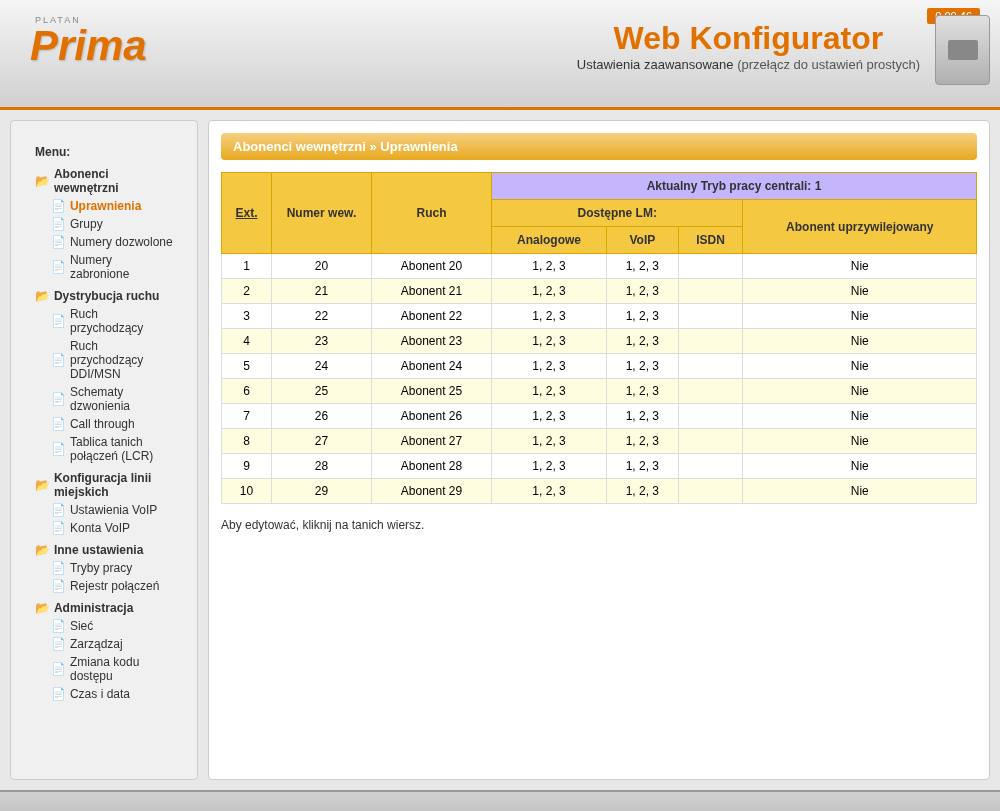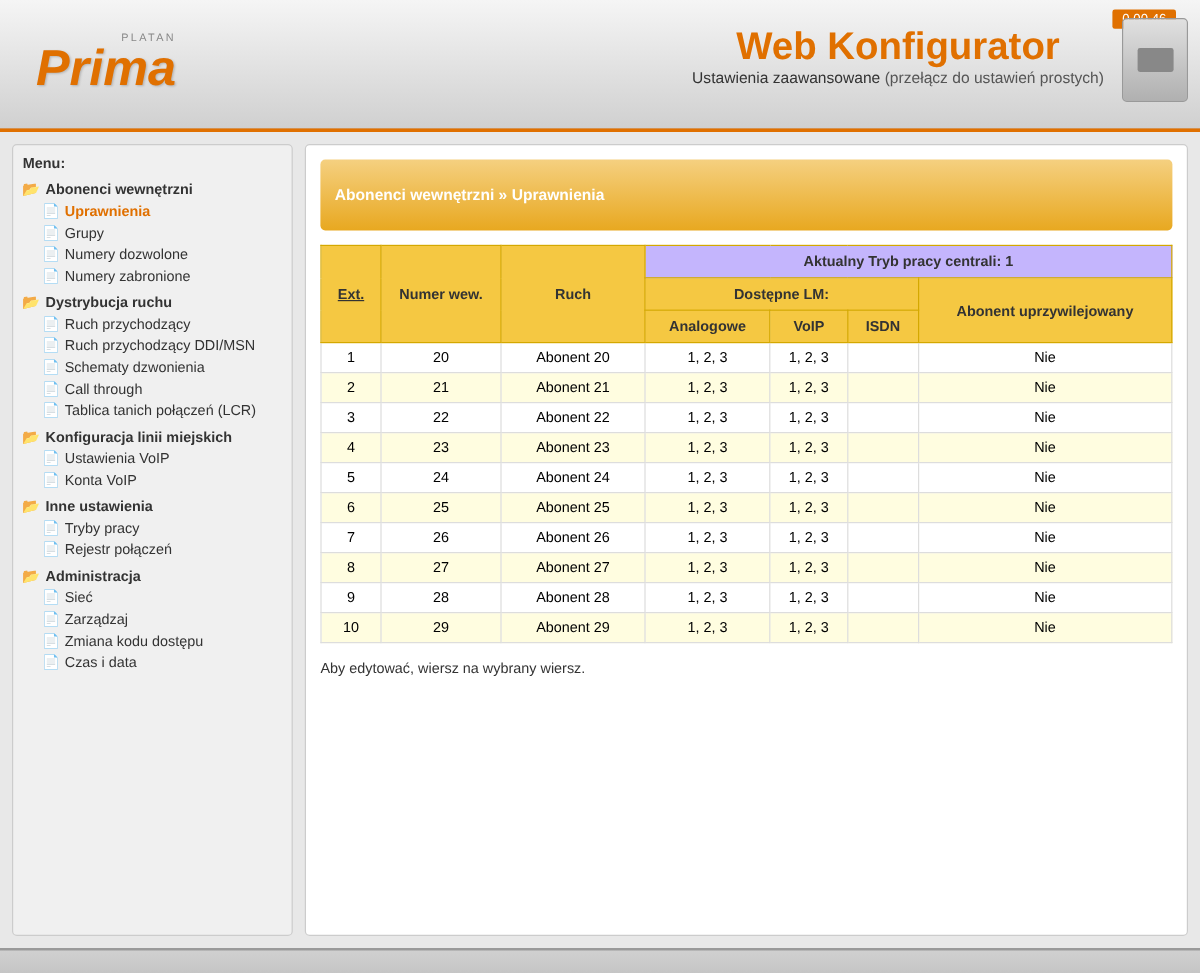--- a/index.html
+++ b/index.html
@@ -23,23 +23,22 @@
       top: 8px;
       right: 20px;
       background: #e07000;
       color: white;
       padding: 2px 8px;
       font-size: 11px;
       border-radius: 2px;
     }
     .logo-area {
       position: absolute;
-      top: 26px;
+      top: 15px;
       left: 30px;
-      text-align: right;
     }
     .logo-platan {
       font-size: 9px;
       color: #888;
       letter-spacing: 2px;
       text-transform: uppercase;
       margin-left: 5px;
     }
     .logo-prima {
       font-size: 42px;
@@ -94,26 +93,26 @@
     .main-container {
       background: #e8e8e8;
       display: flex;
       min-height: 680px;
       padding: 10px;
       gap: 10px;
     }
 
     
     .sidebar {
-      width: 234px;
+      width: 188px;
       flex-shrink: 0;
       background: #f0f0f0;
       border: 1px solid #ccc;
       border-radius: 4px;
-      padding: 8px;
+      padding: 24px;
     }
     .sidebar-menu-title {
       font-weight: bold;
       font-size: 12px;
       margin-bottom: 6px;
       color: #333;
     }
     .sidebar-group {
       margin-bottom: 4px;
     }
@@ -152,21 +151,21 @@
     
     .content {
       flex: 1;
       background: white;
       border: 1px solid #ccc;
       border-radius: 4px;
       padding: 12px;
     }
     .breadcrumb {
       background: linear-gradient(to bottom, #f5d080, #e8a820);
-      padding: 22px 12px;
+      padding: 6px 12px;
       border-radius: 4px;
       color: white;
       font-size: 13px;
       font-weight: bold;
       margin-bottom: 12px;
     }
 
     
     .data-table {
       width: 100%;
@@ -464,21 +463,21 @@
     <td>29</td>
     <td>Abonent 29</td>
     <td>1, 2, 3</td>
     <td>1, 2, 3</td>
     <td></td>
     <td>Nie</td>
   </tr>
         </tbody>
     </table>
 
-    <div class="edit-hint">Aby edytować, wiersz na wybrany wiersz.</div>
+    <div class="edit-hint">Aby edytować, kliknij na tanich wiersz.</div>
   </div>
 </div>
 
 <div class="footer">
   <div class="footer-logo">
     <svg class="footer-logo-icon" viewBox="0 0 40 30" xmlns="http://www.w3.org/2000/svg">
       <ellipse cx="20" cy="22" rx="18" ry="6" fill="#888"></ellipse>
       <path d="M10 22 Q20 5 30 22" stroke="#888" stroke-width="3" fill="none"></path>
       <circle cx="20" cy="20" r="4" fill="#666"></circle>
     </svg>

